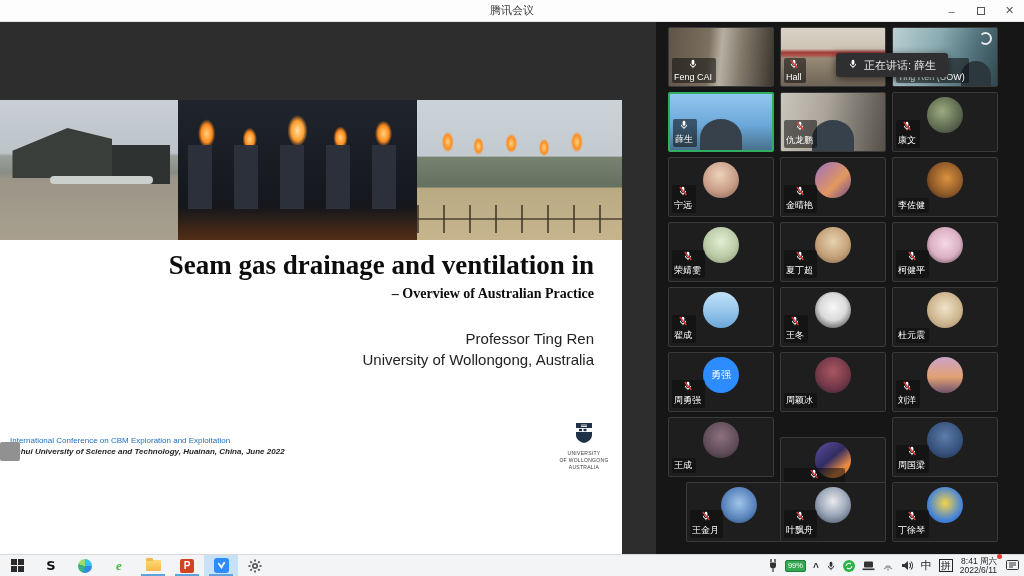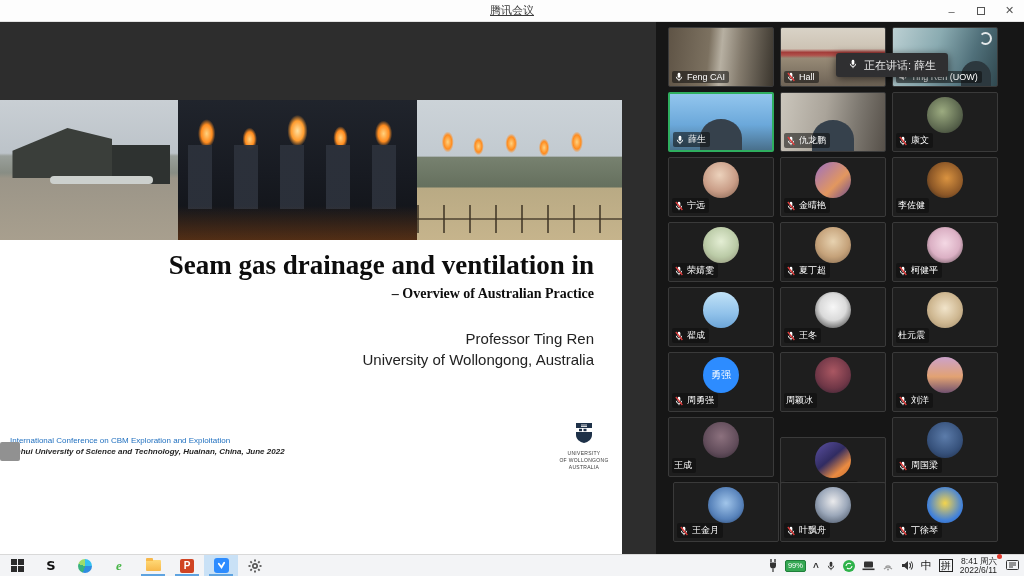--- a/index.html
+++ b/index.html
@@ -4,21 +4,21 @@
 <style>
   * { margin:0; padding:0; box-sizing:border-box; }
   html,body { width:1024px; height:576px; overflow:hidden; background:#000;
     font-family:"Liberation Sans", sans-serif; }
   .screen { position:relative; width:1024px; height:576px; background:#141414; overflow:hidden; }
 
   
   .titlebar { position:absolute; top:0; left:0; right:0; height:22px; background:#fdfdfd;
     border-bottom:1px solid #e3e3e3; z-index:30; }
   .titlebar .title { position:absolute; left:0; right:0; top:0; height:26px; line-height:21px;
-    text-align:center; font-size:11px; color:#3a3a3a;text-decoration:underline; }
+    text-align:center; font-size:11px; color:#3a3a3a; }
   .win-controls { position:absolute; right:0; top:0; height:21px; display:flex; }
   .win-btn { width:29px; height:21px; display:flex; align-items:center; justify-content:center;
     color:#555; font-size:11px; }
   .win-btn .box { width:8px; height:8px; border:1px solid #555; }
 
   
   .app { position:absolute; top:22px; bottom:22px; left:0; right:0; background:#141414; }
 
   
   .share-area { position:absolute; left:0; top:0; width:656px; height:100%; background:#2d2d2d; }
@@ -70,21 +70,21 @@
   .uow-text { font-size:5px; color:#3a3a3a; line-height:1.35; letter-spacing:.3px; margin-top:2px; }
 
   
   .grid { position:absolute; left:656px; top:0; width:368px; height:100%; background:#161616; }
   .tile { position:absolute; width:106px; height:60px; background:#1e1e1e; border:1px solid #3a3a3a;
     border-radius:2px; overflow:hidden; }
   .tile.speaking { border:2px solid #2fae5f; }
   .avatar { position:absolute; left:50%; top:4px; transform:translateX(-50%); width:36px; height:36px; border-radius:50%; }
   .avatar.initials { display:flex; align-items:center; justify-content:center; color:#fff; font-size:10px; }
   .nameplate { position:absolute; left:3px; bottom:3px; display:flex; align-items:center; gap:3px;
-    background:rgba(12,12,12,.55); padding:1px 4px 1px 2px; border-radius:2px; max-width:97px; }
+    background:rgba(12,12,12,.55); padding:1px 4px 1px 2px; border-radius:2px; max-width:97px;flex-direction:column; }
   .nameplate .nm { color:#fff; font-size:9px; white-space:nowrap; overflow:hidden; text-overflow:ellipsis; }
   .nameplate .mic { display:flex; align-items:center; }
   .head-sil { position:absolute; left:50%; bottom:-7px; transform:translateX(-50%); width:42px; height:38px;
     border-radius:50% 50% 0 0; background:#36414c; }
   .person-right { position:absolute; right:6px; bottom:-5px; width:30px; height:30px;
     border-radius:50% 50% 0 0; background:#2c383e; }
   .ring { position:absolute; right:5px; top:4px; width:13px; height:13px; border:2px solid rgba(255,255,255,.85);
     border-left-color:transparent; border-radius:50%; }
 
   
@@ -445,21 +445,21 @@
               <svg width="10" height="10" viewBox="0 0 12 12">
                 <rect x="4.4" y="1" width="3.2" height="6" rx="1.6" fill="#fff"></rect>
                 <path d="M2.8 5.8a3.2 3.2 0 0 0 6.4 0" stroke="#fff" stroke-width="1.1" fill="none"></path>
                 <line x1="6" y1="9" x2="6" y2="11" stroke="#fff" stroke-width="1.1"></line>
                 <line x1="2.2" y1="1.2" x2="10" y2="10.8" stroke="#e23b3b" stroke-width="1.5"></line>
               </svg>
             </span>
             <span class="nm">周国梁</span>
           </div>
         </div>
-        <div class="tile" style="left: 17px; top: 460px;">
+        <div class="tile" style="left: 30px; top: 460px;">
           <div class="avatar" style="background: radial-gradient(circle at 50% 45%, rgb(161, 197, 234) 0%, rgb(87, 130, 186) 60%, rgb(36, 60, 98) 100%);"></div>
           <div class="nameplate">
             <span class="mic">
               <svg width="10" height="10" viewBox="0 0 12 12">
                 <rect x="4.4" y="1" width="3.2" height="6" rx="1.6" fill="#fff"></rect>
                 <path d="M2.8 5.8a3.2 3.2 0 0 0 6.4 0" stroke="#fff" stroke-width="1.1" fill="none"></path>
                 <line x1="6" y1="9" x2="6" y2="11" stroke="#fff" stroke-width="1.1"></line>
                 <line x1="2.2" y1="1.2" x2="10" y2="10.8" stroke="#e23b3b" stroke-width="1.5"></line>
               </svg>
             </span>

